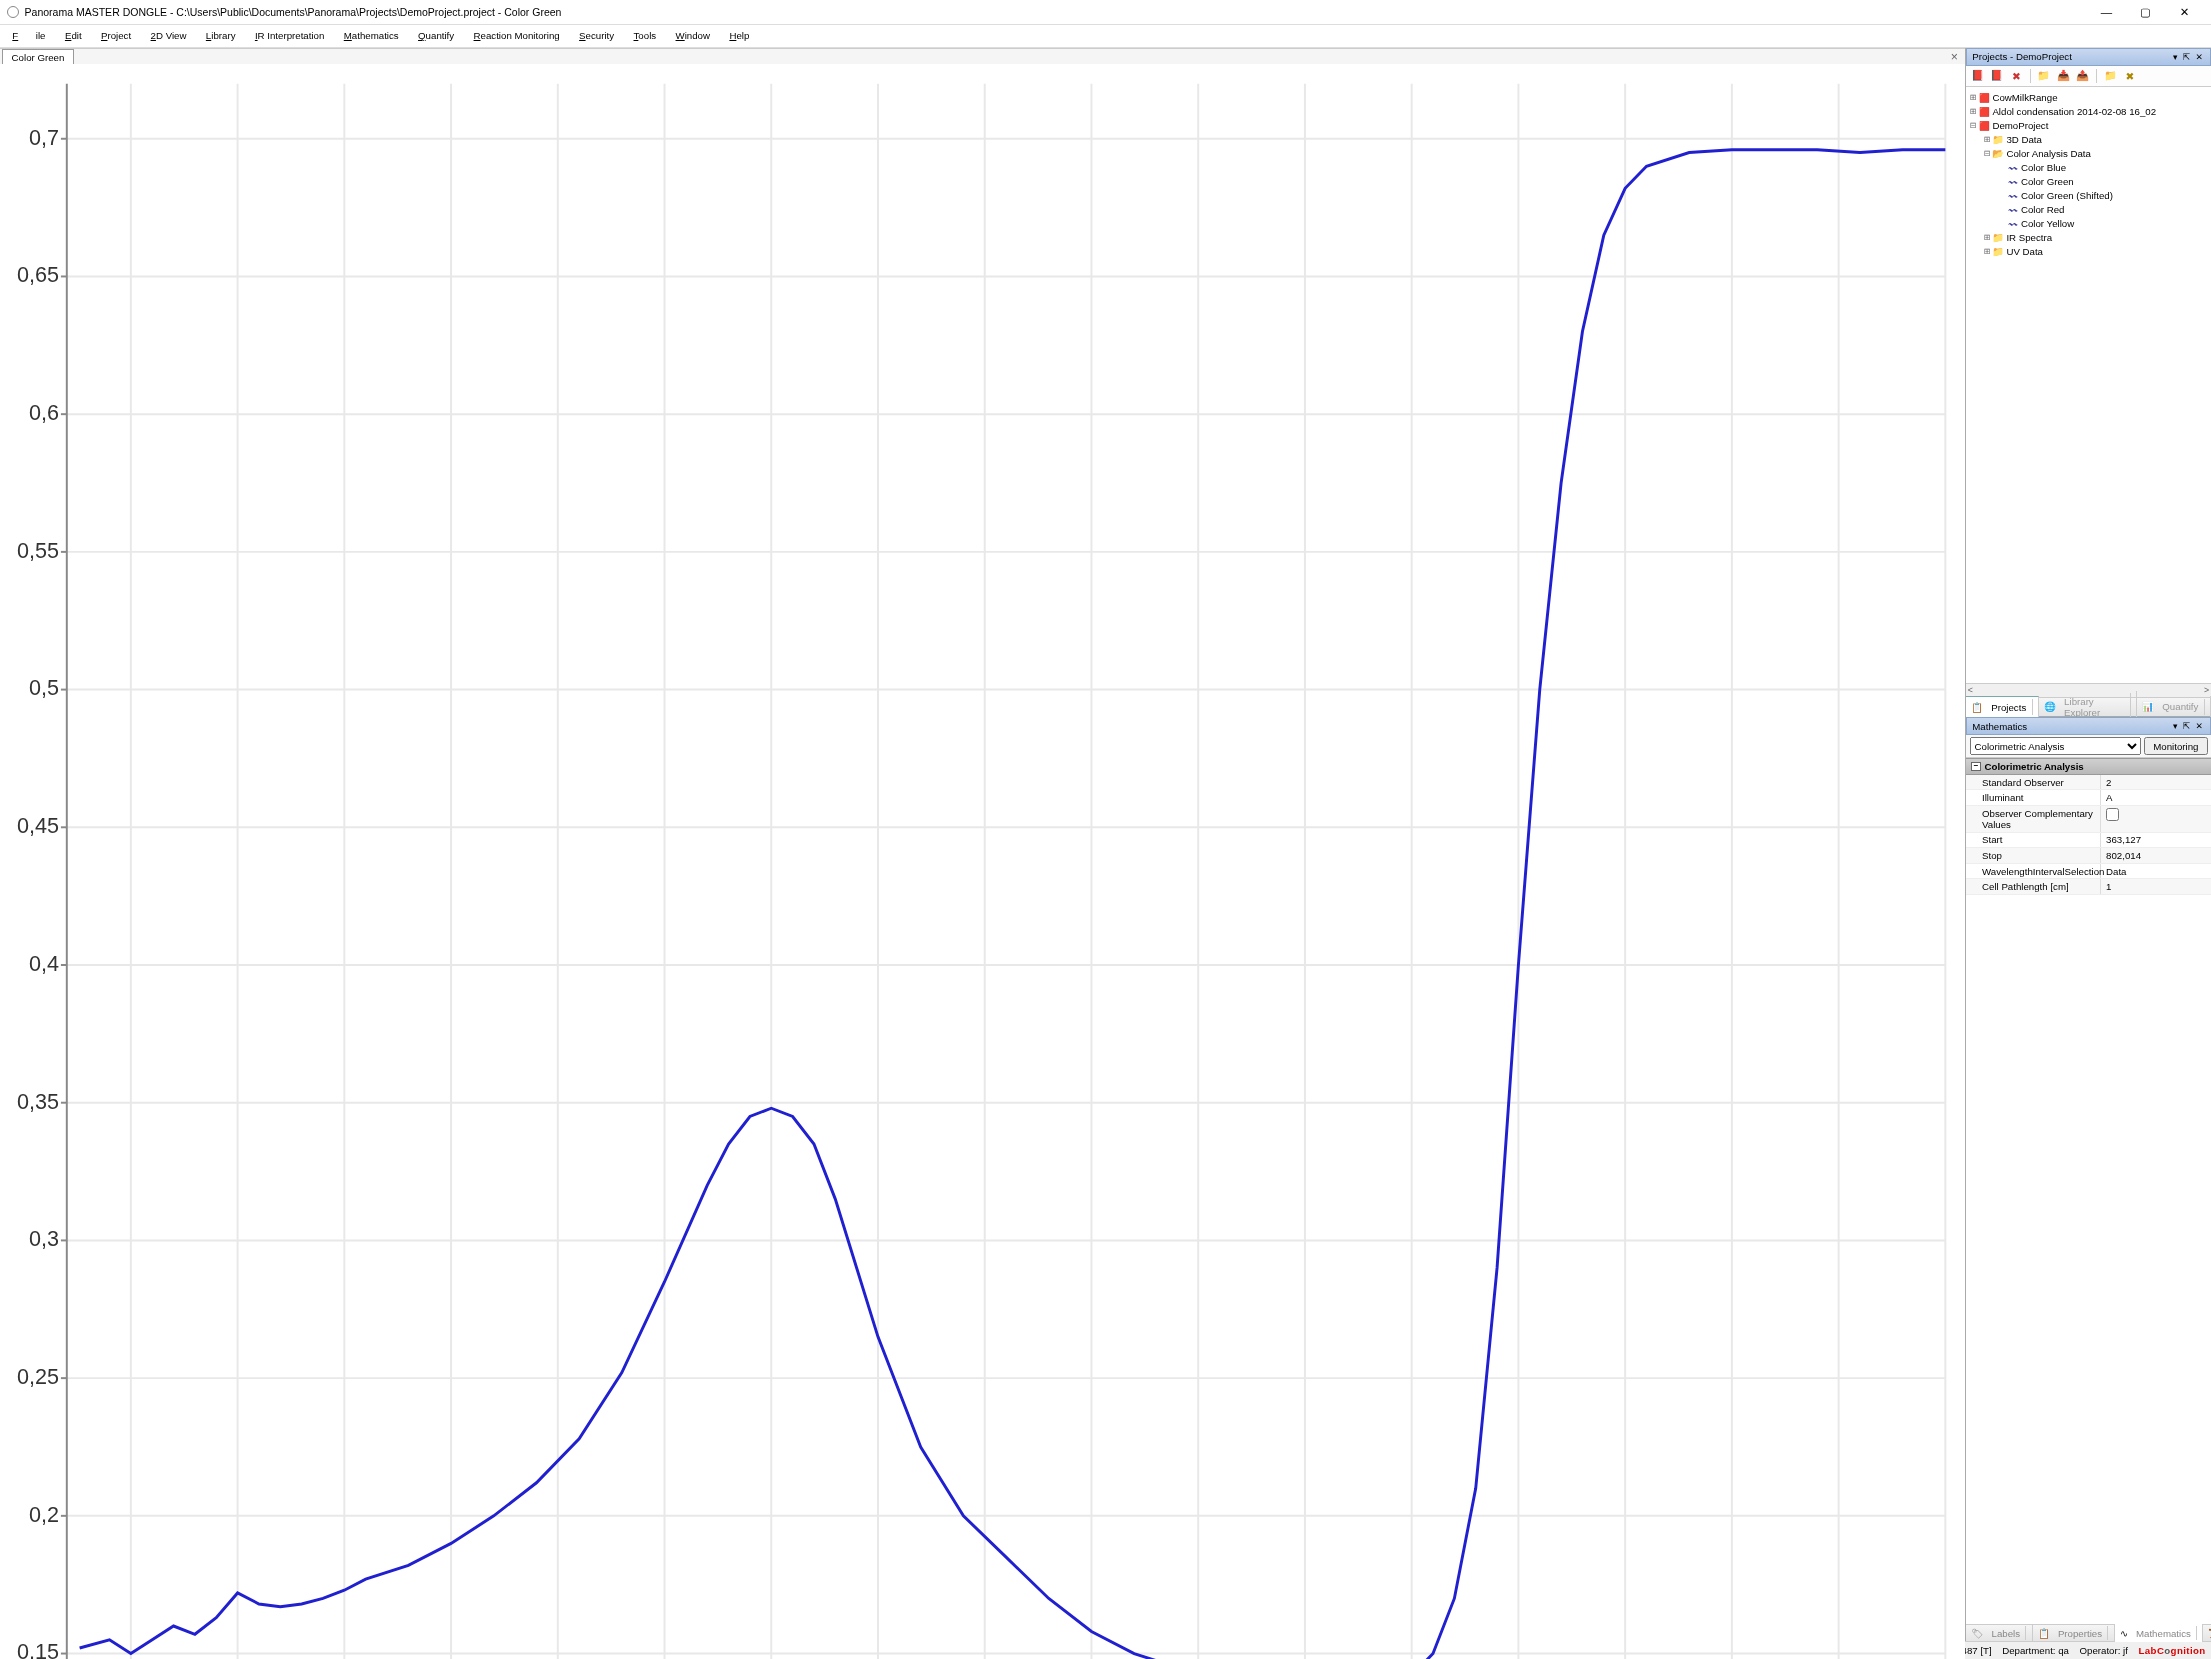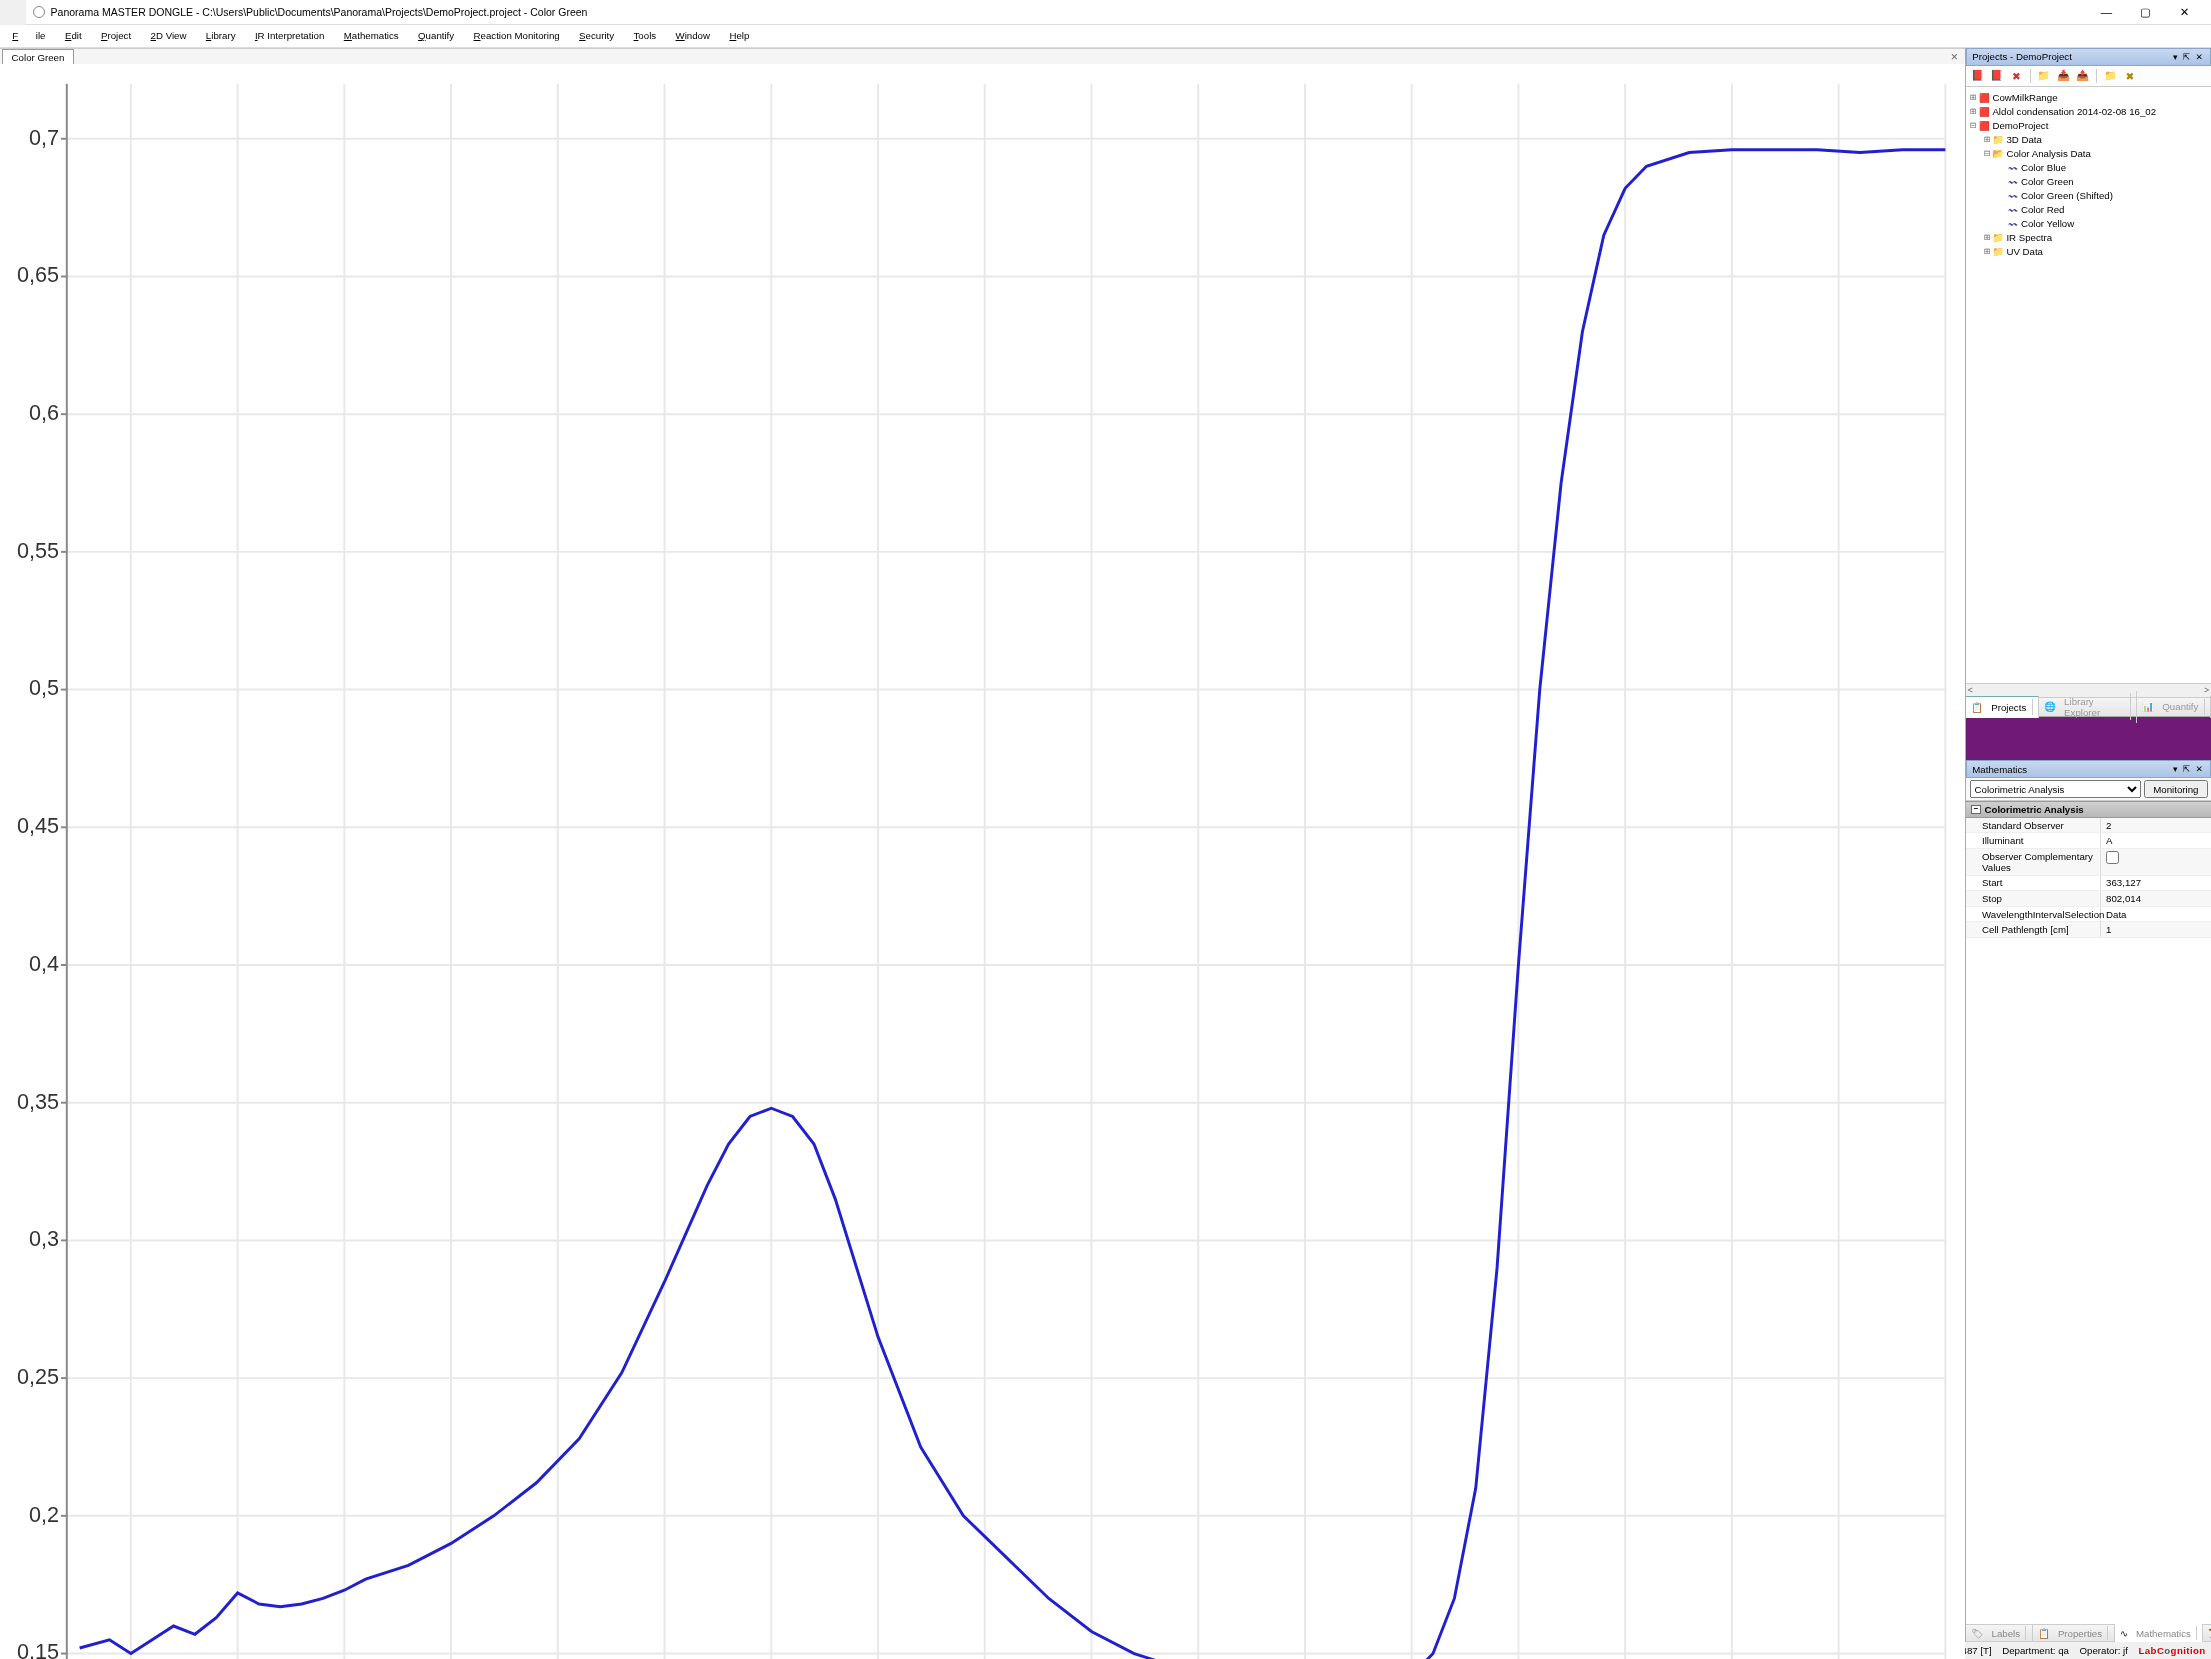--- a/index.html
+++ b/index.html
@@ -1,36 +1,36 @@
 <!DOCTYPE html>
 <html style="font-size:14px"><head>
 <meta charset="utf-8">
 <style>
 * { box-sizing: border-box; margin: 0; padding: 0; }
 body { font-family: "Segoe UI", Tahoma, sans-serif; font-size: 9.7px; background: #f0f0f0; color: #000; overflow: hidden; }
-.titlebar { height: 24.6px; background: #fff; display: flex; align-items: center; padding: 0 7px; border-bottom: 0.9px solid #ddd; margin-left: 26px; }
+.titlebar { height: 24.6px; background: #fff; display: flex; align-items: center; padding: 0 7px; border-bottom: 0.9px solid #ddd; }
 .titlebar-icon { width: 12.3px; height: 12.3px; border: 0.9px solid #888; border-radius: 50%; margin-right: 5.3px; }
 .titlebar-text { flex: 1; font-size: 10.5px; }
 .titlebar-ctrls { display: flex; gap: 0; }
 .titlebar-ctrls span { width: 39px; height: 24.6px; display: flex; align-items: center; justify-content: center; cursor: default; font-size: 11.4px; }
 .menubar { height: 23px; background: #fff; display: flex; align-items: center; padding: 0 3.5px; border-bottom: 0.9px solid #ddd; gap: 1.8px; }
 .menubar span { padding: 3.5px 8.8px; cursor: default; }
 .menubar span u { text-decoration: underline; }
 .main { display: flex; height: calc(100vh - 24.6px - 23px - 17.6px); }
 .plot-area { flex: 1; background: #fff; display: flex; flex-direction: column; position: relative; }
 .plot-tab-row { height: 17.6px; background: #f5f5f5; display: flex; align-items: flex-end; border-top: 0.9px solid #ccc; padding-left: 1.8px; position: relative; }
 .plot-tab { background: #fff; border: 0.9px solid #999; border-bottom: none; padding: 1.8px 8.8px; font-size: 9.7px; position: relative; top: 0.9px; }
 .plot-close { position: absolute; right: 3.5px; top: 1.8px; font-size: 12.3px; cursor: default; color: #666; padding: 0 3.5px; }
 .plot-canvas-wrap { flex: 1; position: relative; background: #fff; }
 svg.plot { width: 100%; height: 100%; }
 .grid-line { stroke: #e8e8e8; stroke-width: 1; }
 .axis-line { stroke: #888; stroke-width: 1; }
 .tick-label { font-size: 11px; fill: #333; }
 .series-line { stroke: #2020d0; stroke-width: 1.5; fill: none; }
-.right-panels { width: 246px; display: flex; flex-direction: column; background: #701a75; border-left: 0.9px solid #aaa; gap: 43px; }
+.right-panels { width: 246px; display: flex; flex-direction: column; background: #1d4ed8; border-left: 0.9px solid #aaa; }
 .panel-header { background: linear-gradient(#c9d8ef, #aac3e6); font-size: 9.7px; padding: 2.6px 5.3px; border: 0.9px solid #8ba5c9; display: flex; align-items: center; }
 .panel-header .right-icons { margin-left: auto; display: flex; gap: 1.8px; font-size: 8.8px; }
 .panel-header .right-icons span { padding: 0 1.8px; cursor: default; }
 .projects-panel { flex: 0 0 42%; display: flex; flex-direction: column; border-bottom: 0.9px solid #aaa; }
 .toolbar-row { height: 21px; background: #fdfdfd; border-bottom: 0.9px solid #ccc; display: flex; align-items: center; padding: 0 3.5px; gap: 3.5px; }
 .toolbar-row .tbtn { width: 16px; height: 16px; display: inline-flex; align-items: center; justify-content: center; font-size: 10.5px; cursor: default; }
 .tbtn.sep { width: 0.9px; background: #ccc; height: 14px; margin: 0 1.8px; }
 .tree { flex: 1; overflow: auto; background: #fff; padding: 3.5px 1.8px; font-size: 9.7px; }
 .tree-row { display: flex; align-items: center; height: 14px; white-space: nowrap; }
 .tree-toggle { width: 10.5px; text-align: center; color: #666; font-size: 8px; cursor: default; }

